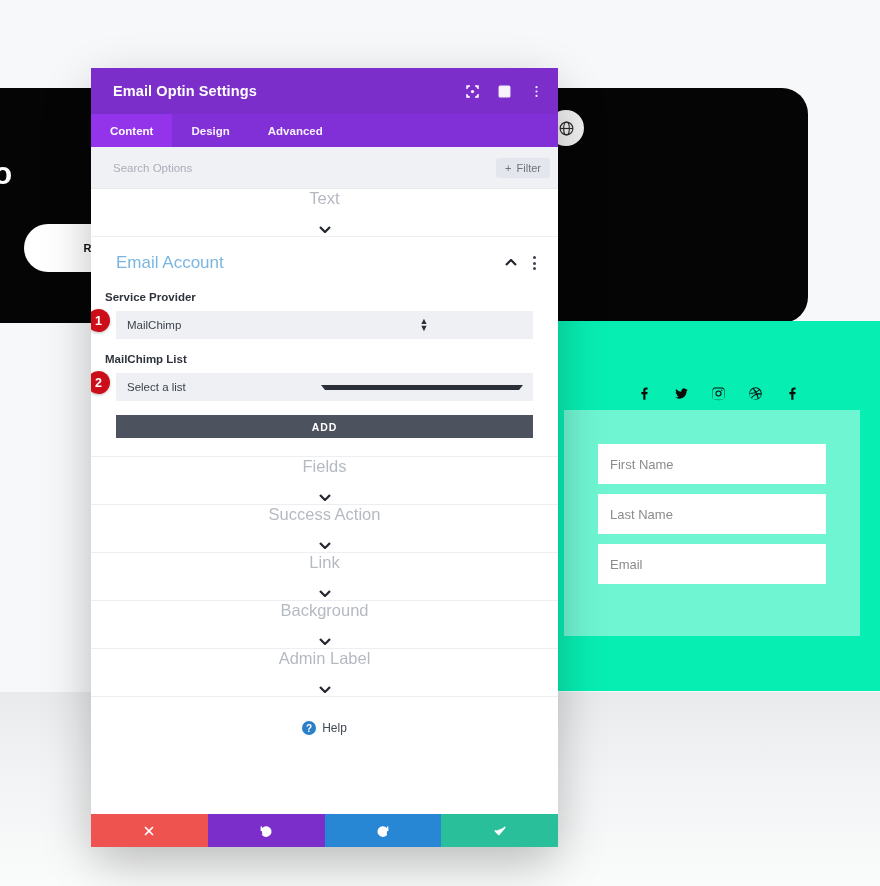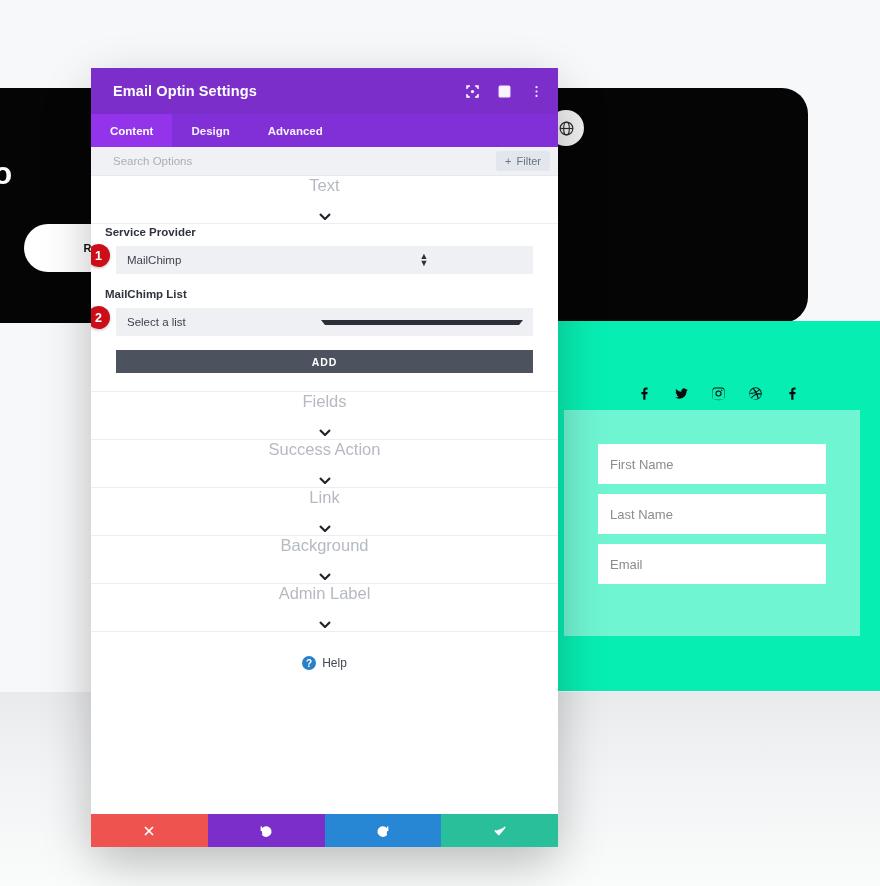--- a/index.html
+++ b/index.html
@@ -53,21 +53,21 @@
   .hdr-icons { display:flex; align-items:center; gap:16px; }
   .hdr-icon { width:16px; height:16px; display:flex; align-items:center; justify-content:center;
       color:#ffffff; opacity:0.95; cursor:pointer; }
   .hdr-icon svg { width:15px; height:15px; fill:#ffffff; }
 
   .modal-tabs { height:33px; background:#8130d8; display:flex; flex:0 0 auto; }
   .tab { padding:0 19px; display:flex; align-items:center; color:#ffffff; font-size:11.5px;
       font-weight:bold; cursor:pointer; opacity:0.93; }
   .tab.active { background:#9333ea; opacity:1; }
 
-  .search-bar { height:29px; background:#f0f1f4; display:flex; align-items:center;
+  .search-bar { height:42px; background:#f0f1f4; display:flex; align-items:center;
       padding:0 8px 0 22px; border-bottom:1px solid #e7e9ee; flex:0 0 auto; }
   .search-input-txt { flex:1; color:#a9aeb8; font-size:11.5px; }
   .filter-btn { background:#e3e6ec; color:#6d7480; font-size:11px; padding:4px 9px;
       border-radius:3px; display:flex; align-items:center; gap:5px; cursor:pointer; }
 
   .modal-body { flex:1 1 auto; overflow-y:auto; background:#ffffff; }
 
   .acc-row { height:48px; display:flex; align-items:center; padding:0 25px 0 25px;
       border-bottom:1px solid #eceef1; cursor:pointer;flex-direction:column; }
   .acc-title { flex:1; font-size:16.5px; color:#b5bac2; font-weight:normal; }
@@ -210,20 +210,33 @@
       <div class="acc-row">
         <div class="acc-title">Text</div>
         <div class="chev">
           <svg viewBox="0 0 12 8">
               <polyline points="1,2 6,7 11,2"></polyline>
             </svg>
         </div>
       </div>
 
       <div class="acc-open">
+        <div class="acc-open-head">
+          <div class="acc-open-title">Email Account</div>
+          <div class="chev">
+            <svg viewBox="0 0 12 8">
+                <polyline points="1,6 6,1 11,6"></polyline>
+              </svg>
+          </div>
+          <div class="kebab">
+            <i></i>
+              <i></i>
+              <i></i>
+          </div>
+        </div>
 
         <div class="field-label">Service Provider</div>
         <div class="field-wrap">
           <div class="badge">1</div>
           <div class="select-box">
             <span>MailChimp</span>
             <span class="updown">▲<br>▼</span>
           </div>
         </div>
 

